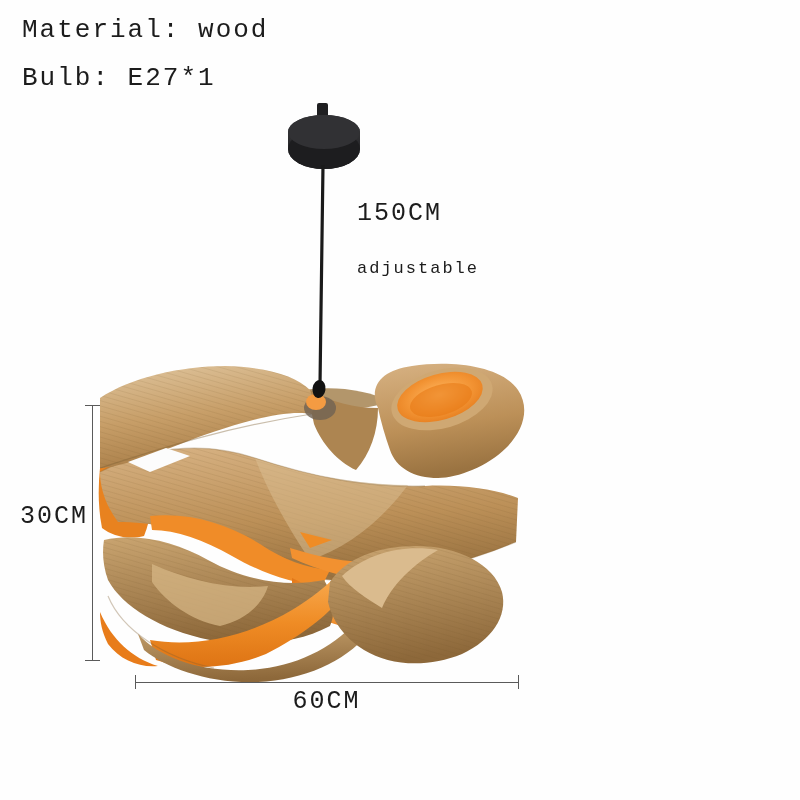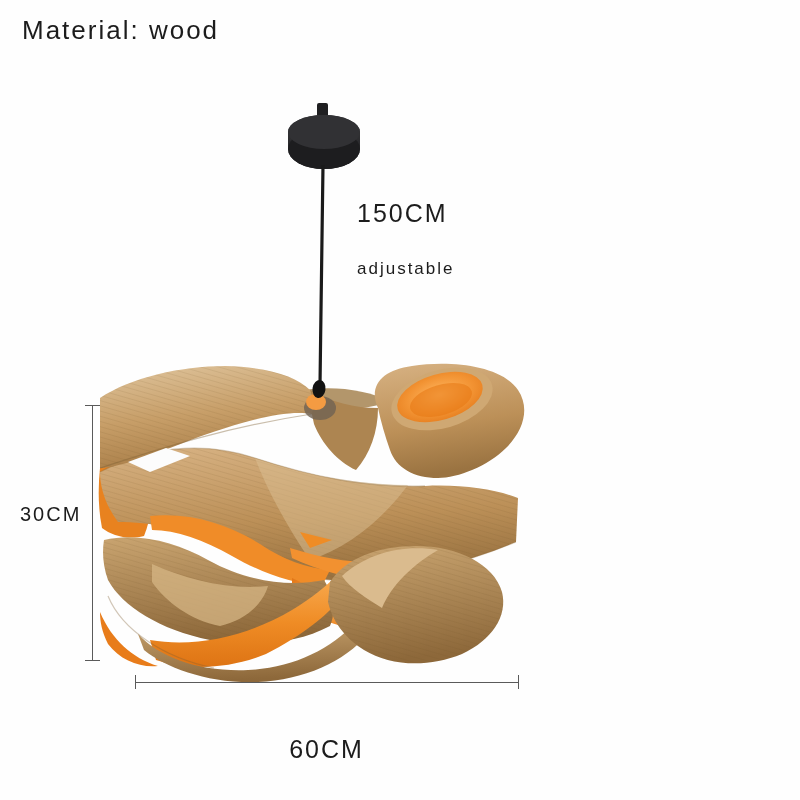--- a/index.html
+++ b/index.html
@@ -8,51 +8,52 @@
     --dimension-line:#5a5a5a;
   }
   html,body{margin:0;padding:0;}
   body{
     width:800px;height:800px;
     background:var(--background);
     font-family:"Liberation Sans", sans-serif;
     color:var(--text);
     overflow:hidden;
   }
-  .stage{position:relative;width:754px;height:800px;}
+  .stage{position:relative;width:754px;height:800px;font-family:Liberation Mono, monospace;}
   .lamp-svg{position:absolute;left:0;top:0;width:800px;height:800px;}
   .label{
     position:absolute;
     font-size:26px;
     letter-spacing:2px;
     color:var(--text);
     white-space:nowrap;
     line-height:1.1;
   }
   .spec-material{left:22px;top:16px;}
   .spec-bulb{left:22px;top:64px;}
   .cord-length{left:357px;top:200px;font-size:25px;}
   .cord-note{left:357px;top:260px;font-size:17px;}
-  .height-label{left:20px;top:503px;font-size:20px;}
-  .width-label{left:135px;top:688px;width:383px;text-align:center;font-size:25px;letter-spacing:2px;margin-top:48px;}
+  .height-label{left:20px;top:503px;font-size:25px;}
+  .width-label{left:135px;top:688px;width:383px;text-align:center;font-size:25px;letter-spacing:2px;}
   
   .dim{position:absolute;background:var(--dimension-line);}
   .dim-v-line{left:92px;top:405px;width:1px;height:255px;}
   .dim-v-cap-top{left:85px;top:405px;width:15px;height:1px;}
   .dim-v-cap-bottom{left:85px;top:660px;width:15px;height:1px;}
   .dim-h-line{left:135px;top:682px;width:383px;height:1px;}
   .dim-h-cap-left{left:135px;top:675px;width:1px;height:14px;}
   .dim-h-cap-right{left:518px;top:675px;width:1px;height:14px;}
 </style>
 </head>
 <body>
 
 <div class="stage">
 
   <div class="label spec-material">Material: wood</div>
+  <div class="label spec-bulb">Bulb: E27*1</div>
 
   <div class="label cord-length">150CM</div>
   <div class="label cord-note">adjustable</div>
 
   <svg class="lamp-svg" viewBox="0 0 800 800" aria-hidden="true">
     <defs>
       <linearGradient id="woodTop" x1="0" y1="0" x2="0.25" y2="1">
         <stop offset="0" stop-color="#dfc49c"></stop>
           <stop offset="0.55" stop-color="#c79e68"></stop>
           <stop offset="1" stop-color="#aa7f49"></stop>

